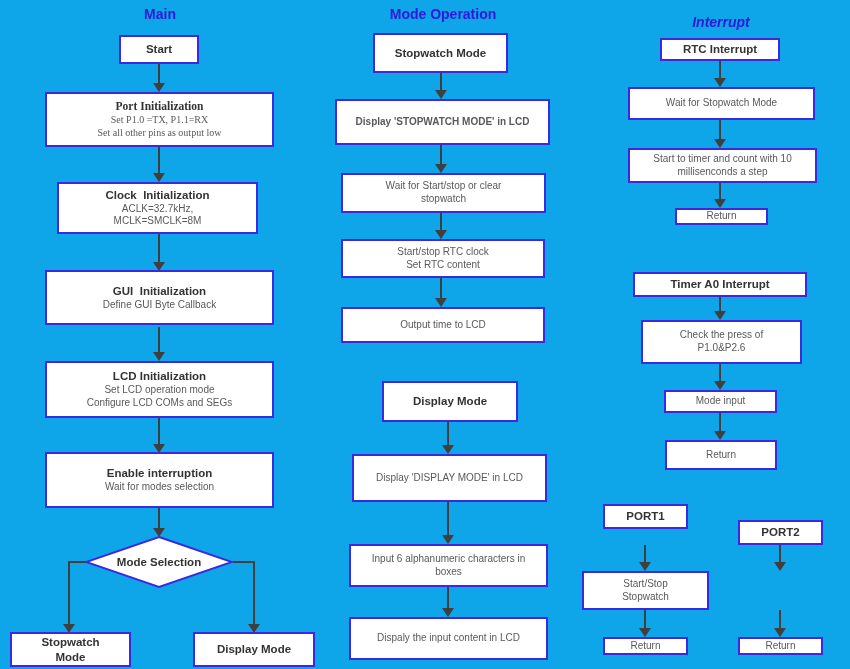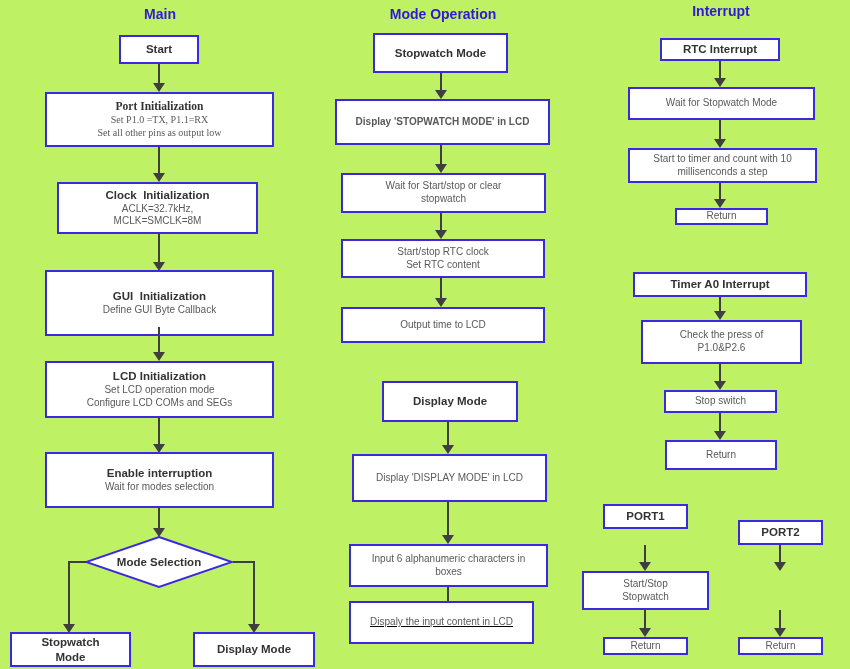--- a/index.html
+++ b/index.html
@@ -4,21 +4,21 @@
 <style>
   :root{
     --blue:#3c28e0;
     --title:#3018d8;
     --arrow:#3f3f3f;
     --head:#333333;
     --body:#595959;
   }
   html,body{margin:0;padding:0;background:#ffffff;}
   .canvas{
-    position:relative;width:850px;height:669px;background:#bef264;
+    position:relative;width:850px;height:669px;background:#0ea5e9;
     font-family:"Liberation Sans",sans-serif;overflow:hidden;
   }
   .col-title{
     position:absolute;font-weight:bold;font-size:14px;color:var(--title);
     text-align:center;white-space:pre-wrap;
   }
   .box{
     position:absolute;box-sizing:border-box;border:2px solid var(--blue);
     background:#ffffff;display:flex;flex-direction:column;align-items:center;
     justify-content:center;text-align:center;padding:1px 16px;
@@ -33,21 +33,21 @@
           font-weight:bold;font-size:11.5px;color:var(--head);}
   svg.diamond{position:absolute;}
 </style>
 </head>
 <body>
 
 <div class="canvas">
 
   <div class="col-title" style="left:60px;top:6px;width:200px;">Main</div>
   <div class="col-title" style="left:363px;top:6px;width:160px;">Mode Operation</div>
-  <div class="col-title" style="left:661px;top:3px;width:120px;">Interrupt</div>
+  <div class="col-title" style="left:661px;top:14px;width:120px;font-style:italic;">Interrupt</div>
 
   <div class="box" style="left:119px;top:35px;width:80px;height:29px;">
     <div class="bt">Start</div>
   </div>
 
   <div class="vline" style="left:158px;top:64px;height:19px;"></div>
   <div class="ahead" style="left:153px;top:83px;"></div>
 
   <div class="box" style="left:45px;top:92px;width:229px;height:55px;font-family:Liberation Serif, serif;">
     <div class="bt">Port Initialization</div>
@@ -60,21 +60,21 @@
 
   <div class="box" style="left:57px;top:182px;width:201px;height:52px;">
     <div class="bt">Clock  Initialization</div>
     <div class="bl">ACLK=32.7kHz,</div>
     <div class="bl">MCLK=SMCLK=8M</div>
   </div>
 
   <div class="vline" style="left:158px;top:234px;height:28px;"></div>
   <div class="ahead" style="left:153px;top:262px;"></div>
 
-  <div class="box" style="left:45px;top:270px;width:229px;height:66px;">
+  <div class="box" style="left:45px;top:270px;width:229px;height:55px;">
     <div class="bt">GUI  Initialization</div>
     <div class="bl">Define GUI Byte Callback</div>
   </div>
 
   <div class="vline" style="left:158px;top:327px;height:25px;"></div>
   <div class="ahead" style="left:153px;top:352px;"></div>
 
   <div class="box" style="left:45px;top:361px;width:229px;height:57px;">
     <div class="bt">LCD Initialization</div>
     <div class="bl">Set LCD operation mode</div>
@@ -161,21 +161,21 @@
   <div class="ahead" style="left:442px;top:535px;"></div>
 
   <div class="box" style="left:349px;top:544px;width:199px;height:43px;">
     <div class="bl">Input 6 alphanumeric characters in</div>
     <div class="bl">boxes</div>
   </div>
 
   <div class="vline" style="left:447px;top:587px;height:21px;"></div>
   <div class="ahead" style="left:442px;top:608px;"></div>
 
-  <div class="box" style="left:349px;top:601px;width:185px;height:43px;text-decoration:underline;">
+  <div class="box" style="left:349px;top:617px;width:199px;height:43px;">
     <div class="bl">Dispaly the input content in LCD</div>
   </div>
 
   <div class="box" style="left:660px;top:38px;width:120px;height:23px;">
     <div class="bt">RTC Interrupt</div>
   </div>
 
   <div class="vline" style="left:719px;top:61px;height:17px;"></div>
   <div class="ahead" style="left:714px;top:78px;"></div>
 
@@ -207,21 +207,21 @@
 
   <div class="box" style="left:641px;top:320px;width:161px;height:44px;">
     <div class="bl">Check the press of</div>
     <div class="bl">P1.0&amp;P2.6</div>
   </div>
 
   <div class="vline" style="left:719px;top:364px;height:17px;"></div>
   <div class="ahead" style="left:714px;top:381px;"></div>
 
   <div class="box" style="left:664px;top:390px;width:113px;height:23px;">
-    <div class="bl">Stop switch</div>
+    <div class="bl">Mode input</div>
   </div>
 
   <div class="vline" style="left:719px;top:413px;height:18px;"></div>
   <div class="ahead" style="left:714px;top:431px;"></div>
 
   <div class="box" style="left:665px;top:440px;width:112px;height:30px;">
     <div class="bl">Return</div>
   </div>
 
   <div class="box" style="left:603px;top:504px;width:85px;height:25px;">

